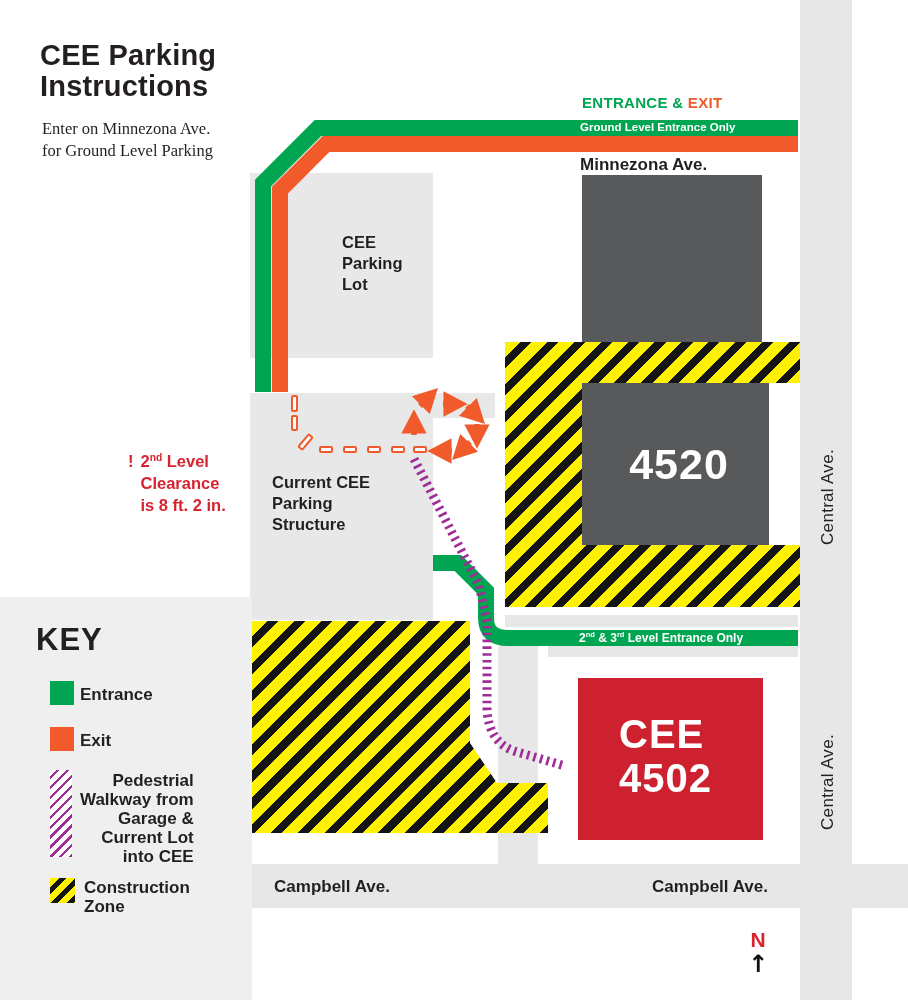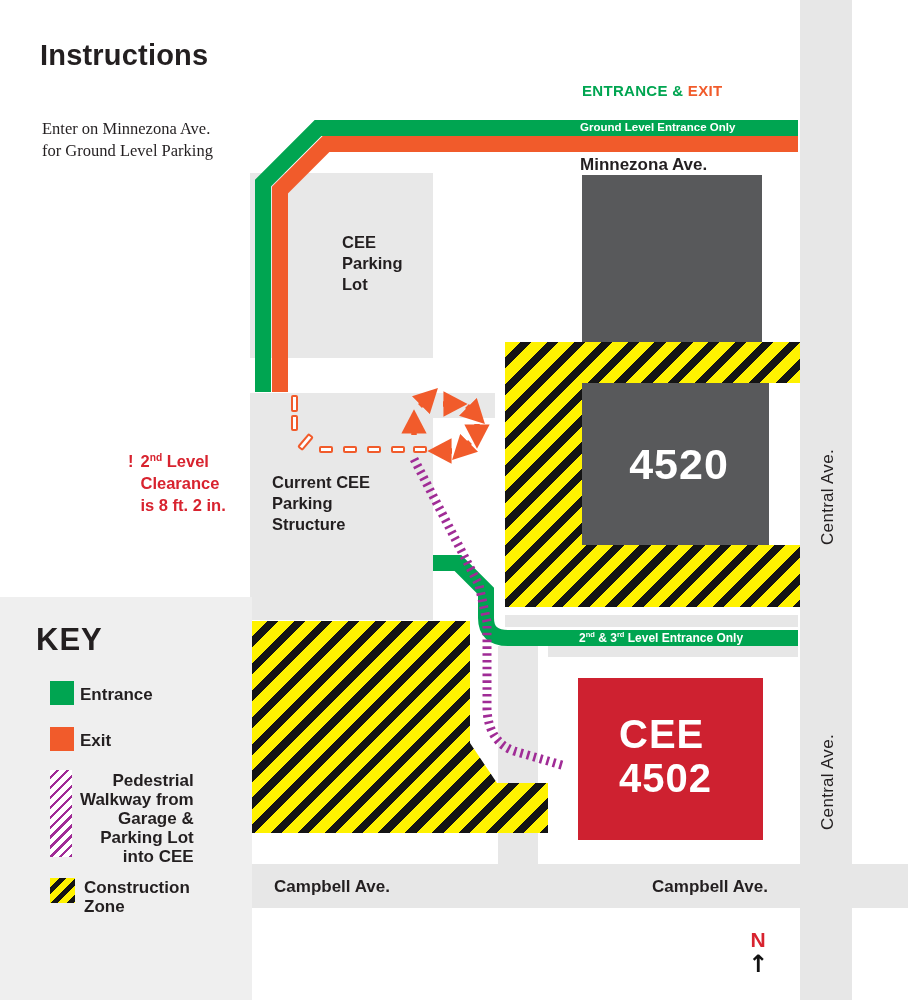--- a/index.html
+++ b/index.html
@@ -96,37 +96,38 @@
       <line x1="420" y1="406" x2="429" y2="397" marker-end="url(#oarrow)"></line>
       <line x1="443" y1="404" x2="455" y2="404" marker-end="url(#oarrow)"></line>
       <line x1="467" y1="406" x2="476" y2="415" marker-end="url(#oarrow)"></line>
       <line x1="477" y1="424" x2="477" y2="436" marker-end="url(#oarrow)"></line>
       <line x1="470" y1="442" x2="461" y2="451" marker-end="url(#oarrow)"></line>
       <line x1="452" y1="451" x2="440" y2="451" marker-end="url(#oarrow)"></line>
     </g>
   </svg>
 
   <div class="abs title" style="left:40px;top:40px;">
+    <div>CEE Parking</div>
     <div>Instructions</div>
   </div>
   <div class="abs para" style="left:42px;top:118px;">
     <div>Enter on Minnezona Ave.</div>
     <div>for Ground Level Parking</div>
   </div>
 
   <div class="abs warn" style="left:128px;top:450px;display:flex;gap:7px;">
     <div>!</div>
     <div>
       <div><span>2</span><sup>nd</sup><span> Level</span></div>
       <div>Clearance</div>
       <div>is 8 ft. 2 in.</div>
     </div>
   </div>
 
-  <div class="abs ee-head" style="left:582px;top:82px;">
+  <div class="abs ee-head" style="left:582px;top:94px;">
     <span class="ee-green">ENTRANCE</span><span class="ee-green"> &amp; </span><span class="ee-orange">EXIT</span>
   </div>
   <div class="abs bartext" style="left:580px;top:121px;">Ground Level Entrance Only</div>
   <div class="abs streetlabel" style="left:580px;top:155px;">Minnezona Ave.</div>
 
   <div class="abs blocklabel" style="left:342px;top:232px;">
     <div>CEE</div>
       <div>Parking</div>
       <div>Lot</div>
   </div>
@@ -158,21 +159,21 @@
     <div class="abs keylabel" style="left:80px;top:88px;">Entrance</div>
 
     <div class="abs" style="left:50px;top:130px;width:24px;height:24px;background:#f15b2b;"></div>
     <div class="abs keylabel" style="left:80px;top:134px;">Exit</div>
 
     <div class="abs walkway-swatch" style="left:50px;top:173px;width:22px;height:87px;"></div>
     <div class="abs keylabel" style="left:80px;top:174px;text-align:right;">
       <div>Pedestrial</div>
       <div>Walkway from</div>
       <div>Garage &amp;</div>
-      <div>Parking Lot</div>
+      <div>Current Lot</div>
       <div>into CEE</div>
     </div>
 
     <div class="abs stripes-small" style="left:50px;top:281px;width:25px;height:25px;"></div>
     <div class="abs keylabel" style="left:84px;top:281px;">
       <div>Construction</div>
       <div>Zone</div>
     </div>
   </div>
 

